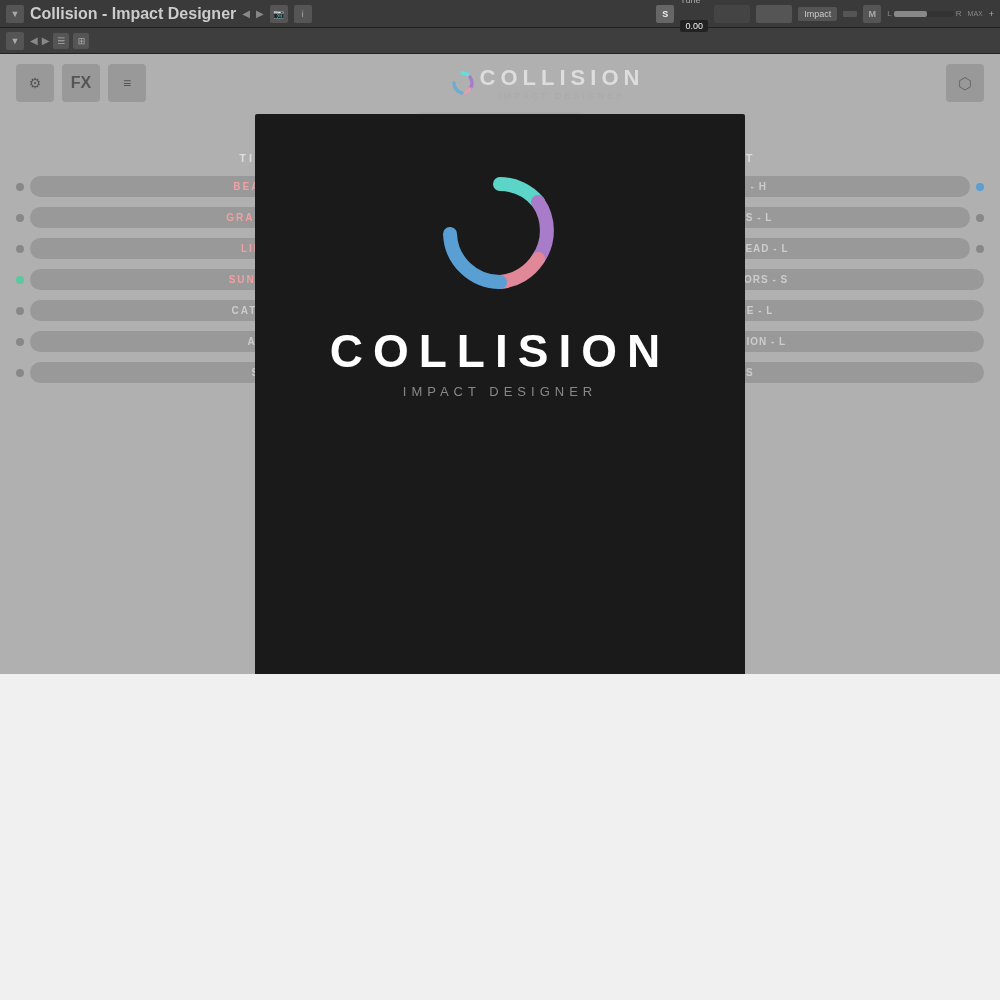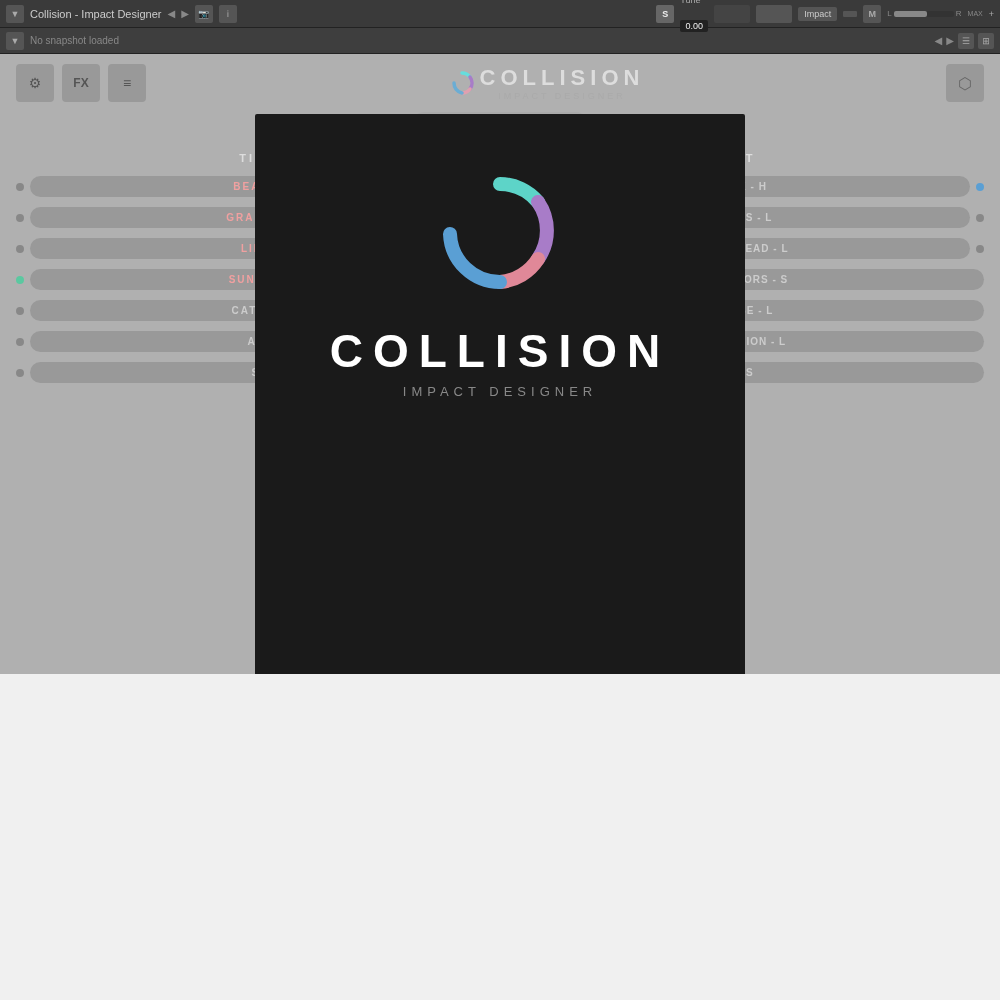--- a/index.html
+++ b/index.html
@@ -22,22 +22,22 @@
       border-bottom: 1px solid #222;
     }
     .top-bar-left {
       display: flex;
       align-items: center;
       gap: 6px;
       flex: 1;
     }
     .top-bar-title {
       color: #ccc;
-      font-size: 11px;
-      font-weight: normal;
+      font-size: 16px;
+      font-weight: bold;
     }
     .tb-icon {
       width: 18px;
       height: 18px;
       background: #555;
       border-radius: 2px;
       display: flex;
       align-items: center;
       justify-content: center;
       color: #aaa;
@@ -408,35 +408,34 @@
       </div>
       <span class="lbar-label">R</span>
     </div>
     <span class="max-label">MAX</span>
     <span style="color:#aaa;font-size:9px;">+</span>
   </div>
 </div>
 
 <div class="second-bar">
   <div class="tb-icon">▼</div>
-  <span class="snapshot-text">No snapshot loaded</span>
   <div class="sb-icons">
     <span class="tb-arrow">◀</span>
     <span class="tb-arrow">▶</span>
     <div class="sb-icon">☰</div>
     <div class="sb-icon">⊞</div>
   </div>
 </div>
 
 <div class="instrument-area">
 
   <div class="toolbar-row">
     <div class="tool-btn">⚙</div>
     <div class="tool-btn">
-      <span style="font-weight:bold;font-size:12px;color:#555;">FX</span>
+      <span style="font-weight:bold;font-size:16px;color:#555;">FX</span>
     </div>
     <div class="tool-btn">≡</div>
     <div class="logo-area">
       <div class="logo-wrapper">
 
         <svg class="logo-c" viewBox="0 0 28 28">
           <path d="M14 4 A10 10 0 0 1 22 8" stroke="#6dd" stroke-width="3.5" fill="none" stroke-linecap="round"></path>
           <path d="M22 8 A10 10 0 0 1 22 20" stroke="#a87cc8" stroke-width="3.5" fill="none" stroke-linecap="round"></path>
           <path d="M22 20 A10 10 0 0 1 14 24" stroke="#e0a0b0" stroke-width="3.5" fill="none" stroke-linecap="round"></path>
           <path d="M14 24 A10 10 0 0 1 6 14" stroke="#6badd4" stroke-width="3.5" fill="none" stroke-linecap="round"></path>

